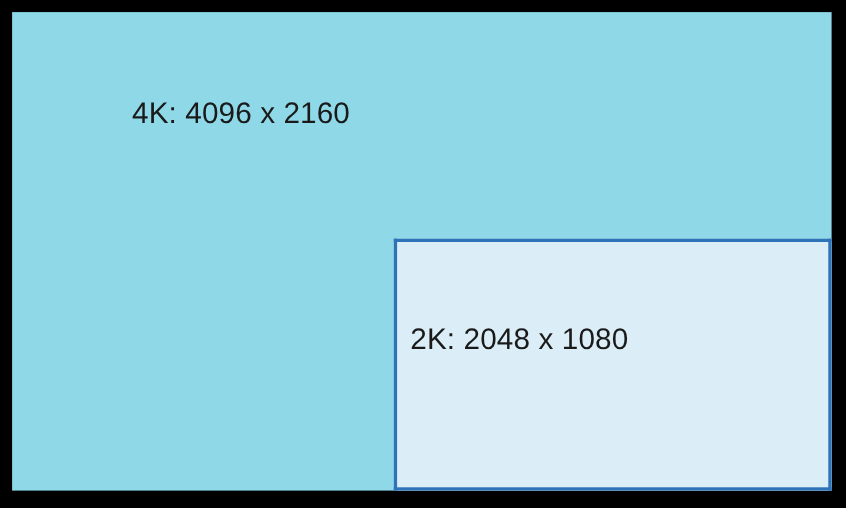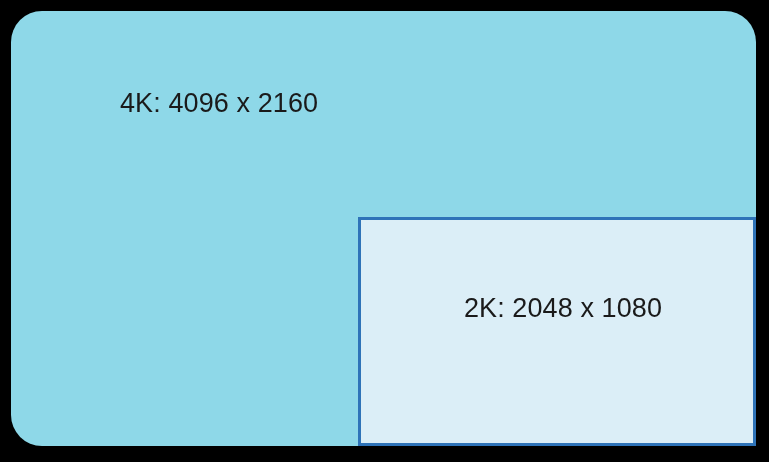--- a/index.html
+++ b/index.html
@@ -21,21 +21,20 @@
   }
   
   #box-4k {
     position: absolute;
     left: 11px;
     top: 11px;
     width: 745px;
     height: 435px;
     background: #8ed8e8;
     box-sizing: border-box;
-    border-radius: 31px;
   }
   #label-4k {
     position: absolute;
     left: 109px;
     top: 76px;
     font-size: 27px;
     line-height: 32px;
     color: #1a1a1a;
     white-space: nowrap;
     letter-spacing: 0.1px;
@@ -58,21 +57,21 @@
     top: 443px;
     width: 398px;
     height: 3px;
     background: #2e73b8;
   }
   #label-2k {
     position: absolute;
     left: 0;
     right: 0;
     top: 72px;
-    text-align: center;
+    text-align: left;
     font-size: 27px;
     line-height: 32px;
     color: #1a1a1a;
     white-space: nowrap;
     letter-spacing: 0.1px;
     padding-left: 12px;
   }
 </style>
 </head>
 <body>

